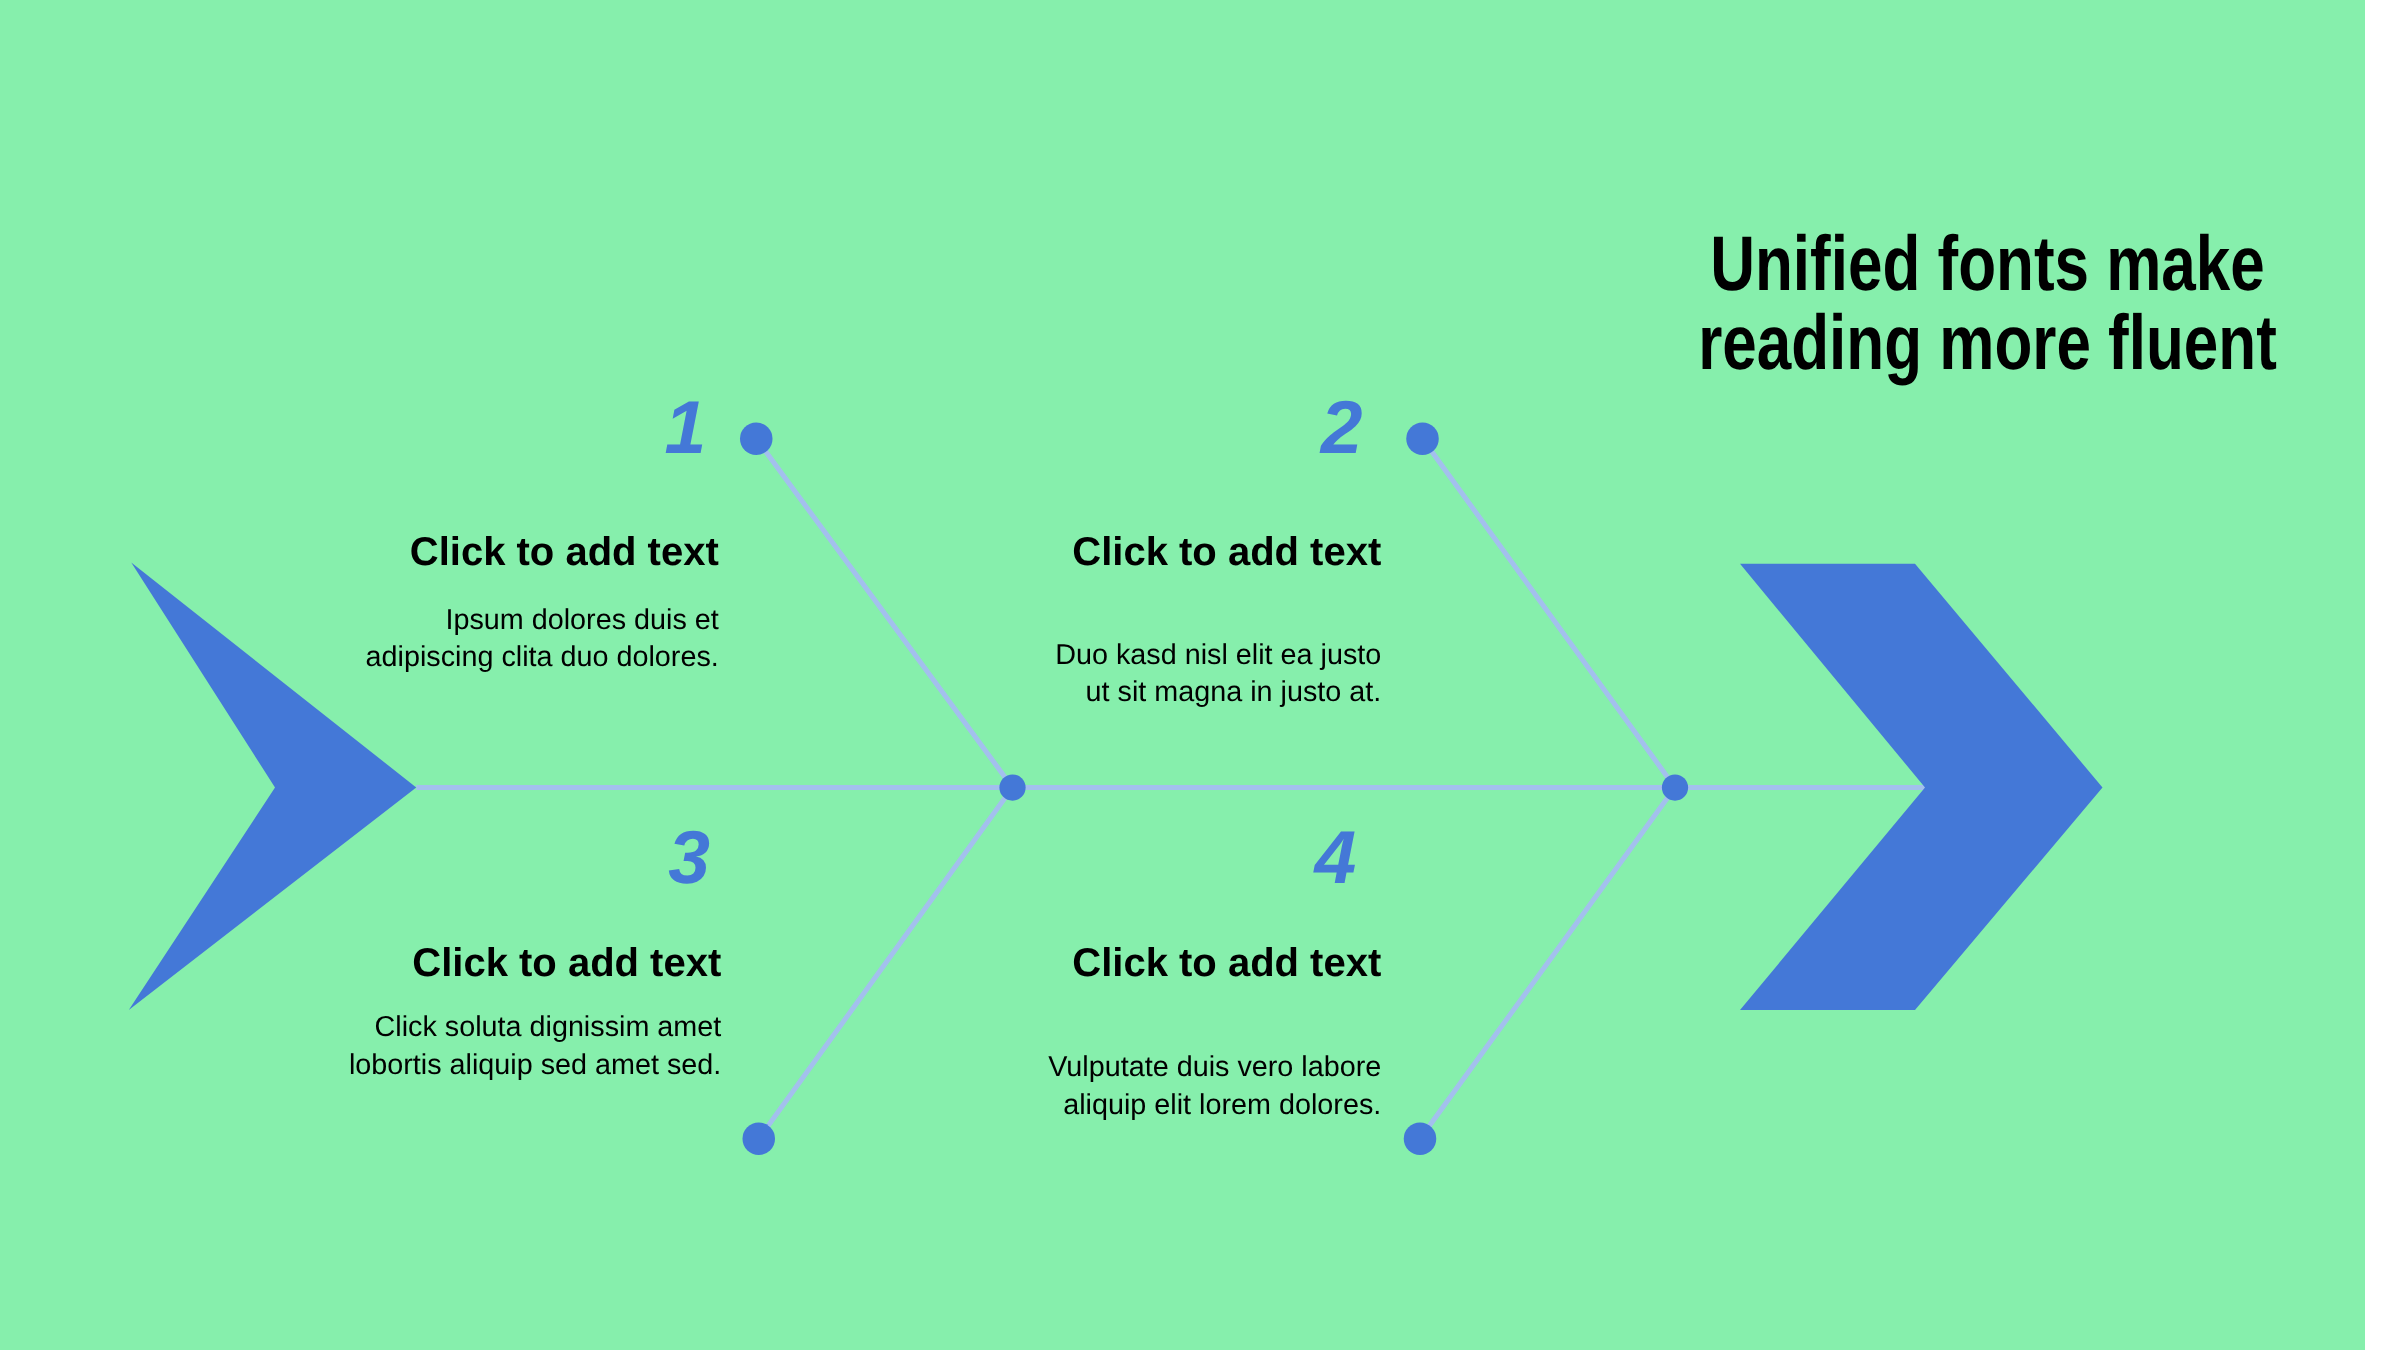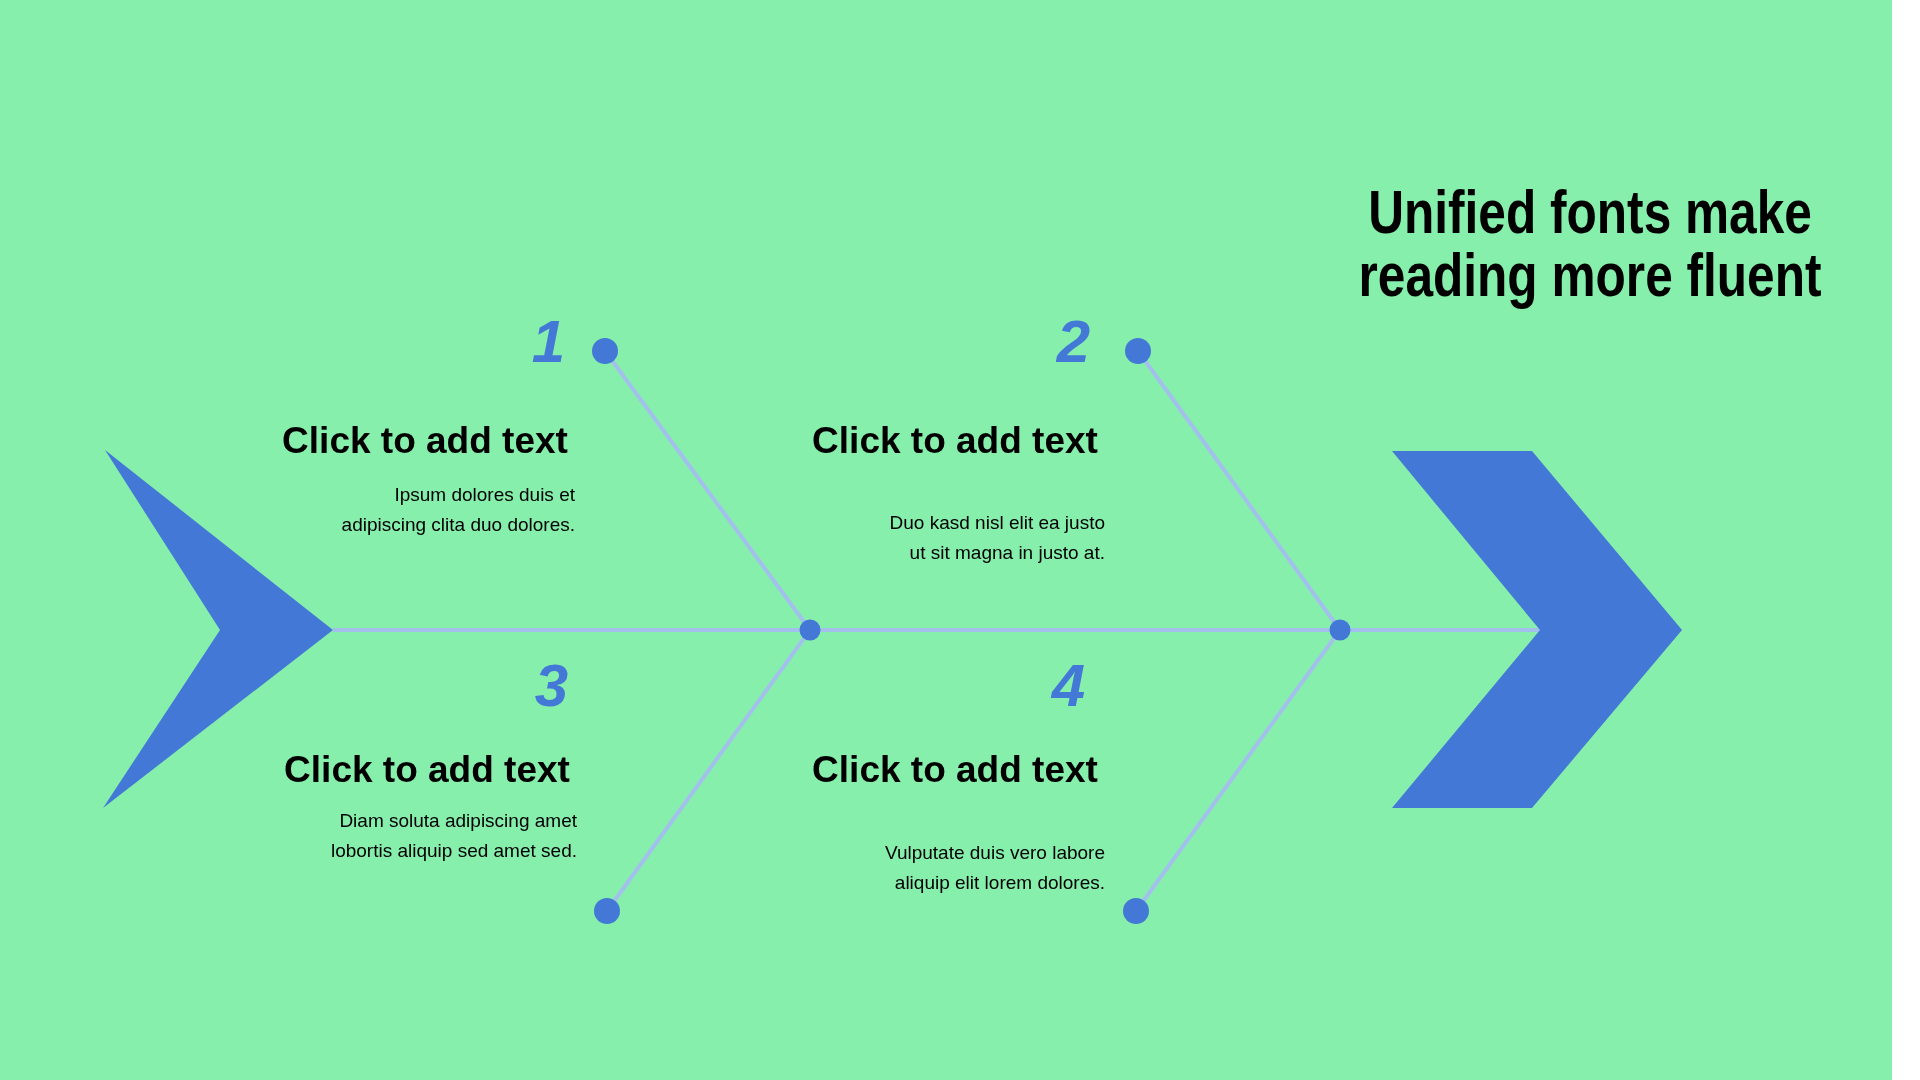--- a/index.html
+++ b/index.html
@@ -11,26 +11,26 @@
   .title{
     position:absolute;left:1290px;top:180px;width:600px;
     text-align:center;font-weight:bold;font-size:62px;line-height:63px;
     color:#000000;transform:scaleX(0.8);transform-origin:50% 0;white-space:nowrap;
   }
   .num{
     position:absolute;width:300px;text-align:right;
     font-style:italic;font-weight:bold;font-size:60px;line-height:60px;color:#4478d7;
   }
   .heading{
-    position:absolute;width:300px;text-align:center;
-    font-weight:bold;font-size:37px;line-height:40px;color:#000000;cursor:text;
+    position:absolute;width:300px;text-align:right;
+    font-weight:bold;font-size:32px;line-height:40px;color:#000000;cursor:text;
   }
   .body{
     position:absolute;width:340px;text-align:right;
-    font-size:19px;line-height:30px;color:#000000;
+    font-size:23px;line-height:30px;color:#000000;
   }
   
   .num-1{left:265px;top:312px;}
   .head-1{left:275px;top:421px;}
   .body-1{left:235px;top:480px;}
   
   .num-2{left:790px;top:312px;}
   .head-2{left:805px;top:421px;}
   .body-2{left:765px;top:508px;}
   
@@ -84,21 +84,21 @@
   <div class="num num-2">2</div>
   <div class="heading head-2">Click to add text</div>
   <div class="body body-2">
     <div>Duo kasd nisl elit ea justo</div>
     <div>ut sit magna in justo at.</div>
   </div>
 
   <div class="num num-3">3</div>
   <div class="heading head-3">Click to add text</div>
   <div class="body body-3">
-    <div>Diam soluta adipiscing amet</div>
+    <div>Click soluta dignissim amet</div>
     <div>lobortis aliquip sed amet sed.</div>
   </div>
 
   <div class="num num-4">4</div>
   <div class="heading head-4">Click to add text</div>
   <div class="body body-4">
     <div>Vulputate duis vero labore</div>
     <div>aliquip elit lorem dolores.</div>
   </div>
 

